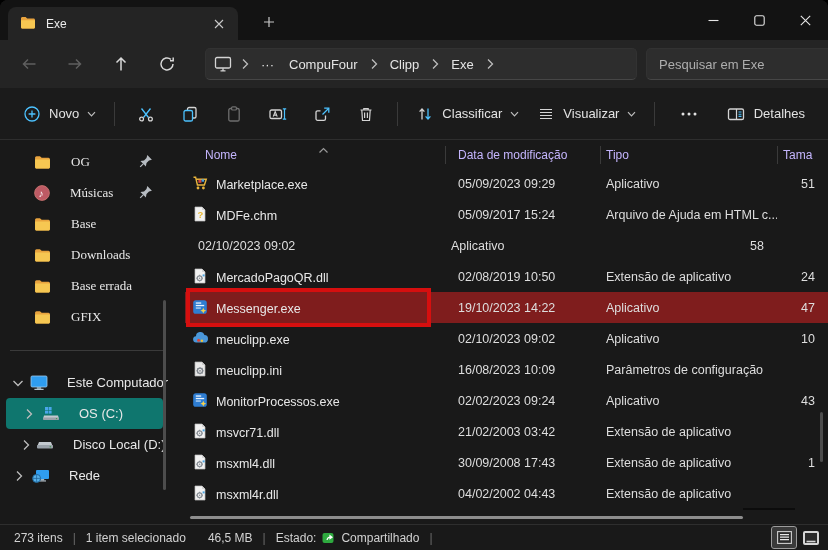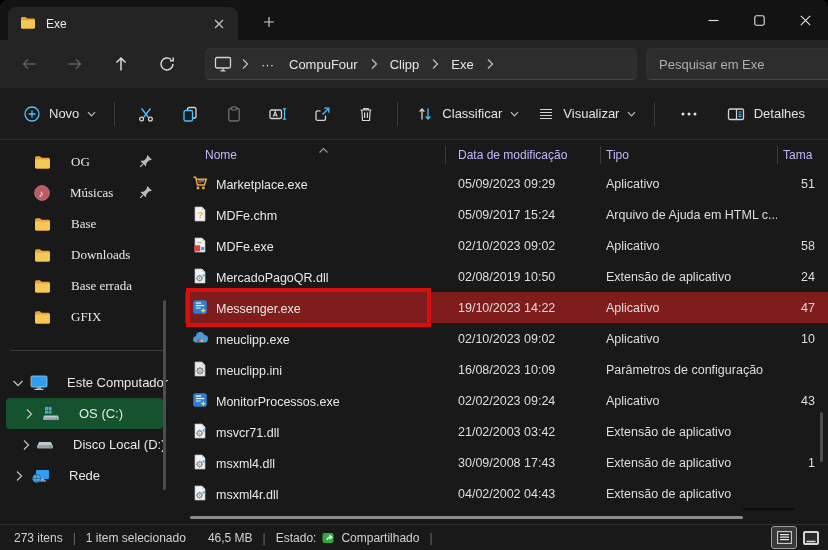--- a/index.html
+++ b/index.html
@@ -33,21 +33,21 @@
   .detalhes{margin-left:auto;}
 
   
   .content{position:absolute;left:0;top:140px;width:828px;height:384px;display:flex;}
   .sidebar{position:relative;width:185px;height:100%;padding-top:6px;overflow:hidden;}
   .sq-item{height:31px;display:flex;align-items:center;padding-left:34px;position:relative;font-size:13px;color:#e8e8e8;margin:0 6px 0 0;border-radius:4px;}
   .sq-item .lbl{margin-left:20px;white-space:nowrap;font-family:Liberation Serif, serif;}
   .pin{position:absolute;right:26px;top:8px;width:14px;height:14px;}
   .side-sep{height:1px;background:#3a3a3a;margin:18px 22px 16px 10px;}
   .tree-item{height:31px;display:flex;align-items:center;font-size:13px;color:#e8e8e8;position:relative;margin:0 22px 0 6px;border-radius:4px;}
-  .tree-item.sel{background:#14532d;}
+  .tree-item.sel{background:#0f766e;}
   .tree-item .chev{width:14px;display:flex;justify-content:center;}
   .tree-item.lvl0{padding-left:6px;}
   .tree-item.lvl1{padding-left:16px;}
   .tree-item .tico{margin-left:6px;display:flex;}
   .tree-item .lbl{margin-left:19px;white-space:nowrap;}
   .side-scroll{position:absolute;left:163px;top:160px;width:3px;height:190px;background:#4d4d4d;border-radius:2px;}
 
   
   .main{position:relative;flex:1;height:100%;overflow:hidden;}
   .sort-caret{position:absolute;left:133px;top:0px;}
@@ -465,32 +465,20 @@
                   <text x="5.4" y="12.4" font-size="9.5" font-weight="bold" fill="#e9b831">?</text>
                 </svg>
               </span>
               <span>MDFe.chm</span>
             </div>
             <div class="fcell c-date">05/09/2017 15:24</div>
             <div class="fcell c-type">Arquivo de Ajuda em HTML c...</div>
             <div class="fcell c-size"></div>
           </div>
           <div class="frow">
-            <div class="fcell c-name">
-              <span class="fico">
-                <svg width="16" height="16" viewBox="0 0 16 16">
-                  <path d="M3 1h7l3 3v11H3z" fill="#f2f2f2" stroke="#bfbfbf" stroke-width="0.7"></path>
-                  <path d="M10 1l3 3h-3z" fill="#d4d4d4"></path>
-                  <rect x="2.2" y="8.2" width="6" height="6" rx="1" fill="#d9453c"></rect>
-                  <rect x="9" y="10" width="3.2" height="3.2" fill="#4aa3df"></rect>
-                  <rect x="5" y="5" width="5" height="1.2" fill="#b9b9b9"></rect>
-                </svg>
-              </span>
-              <span>MDFe.exe</span>
-            </div>
             <div class="fcell c-date">02/10/2023 09:02</div>
             <div class="fcell c-type">Aplicativo</div>
             <div class="fcell c-size">58</div>
           </div>
           <div class="frow">
             <div class="fcell c-name">
               <span class="fico">
                 <svg width="16" height="16" viewBox="0 0 16 16">
                   <path d="M3 1h7l3 3v11H3z" fill="#f2f2f2" stroke="#bfbfbf" stroke-width="0.7"></path>
                   <path d="M10 1l3 3h-3z" fill="#d4d4d4"></path>

